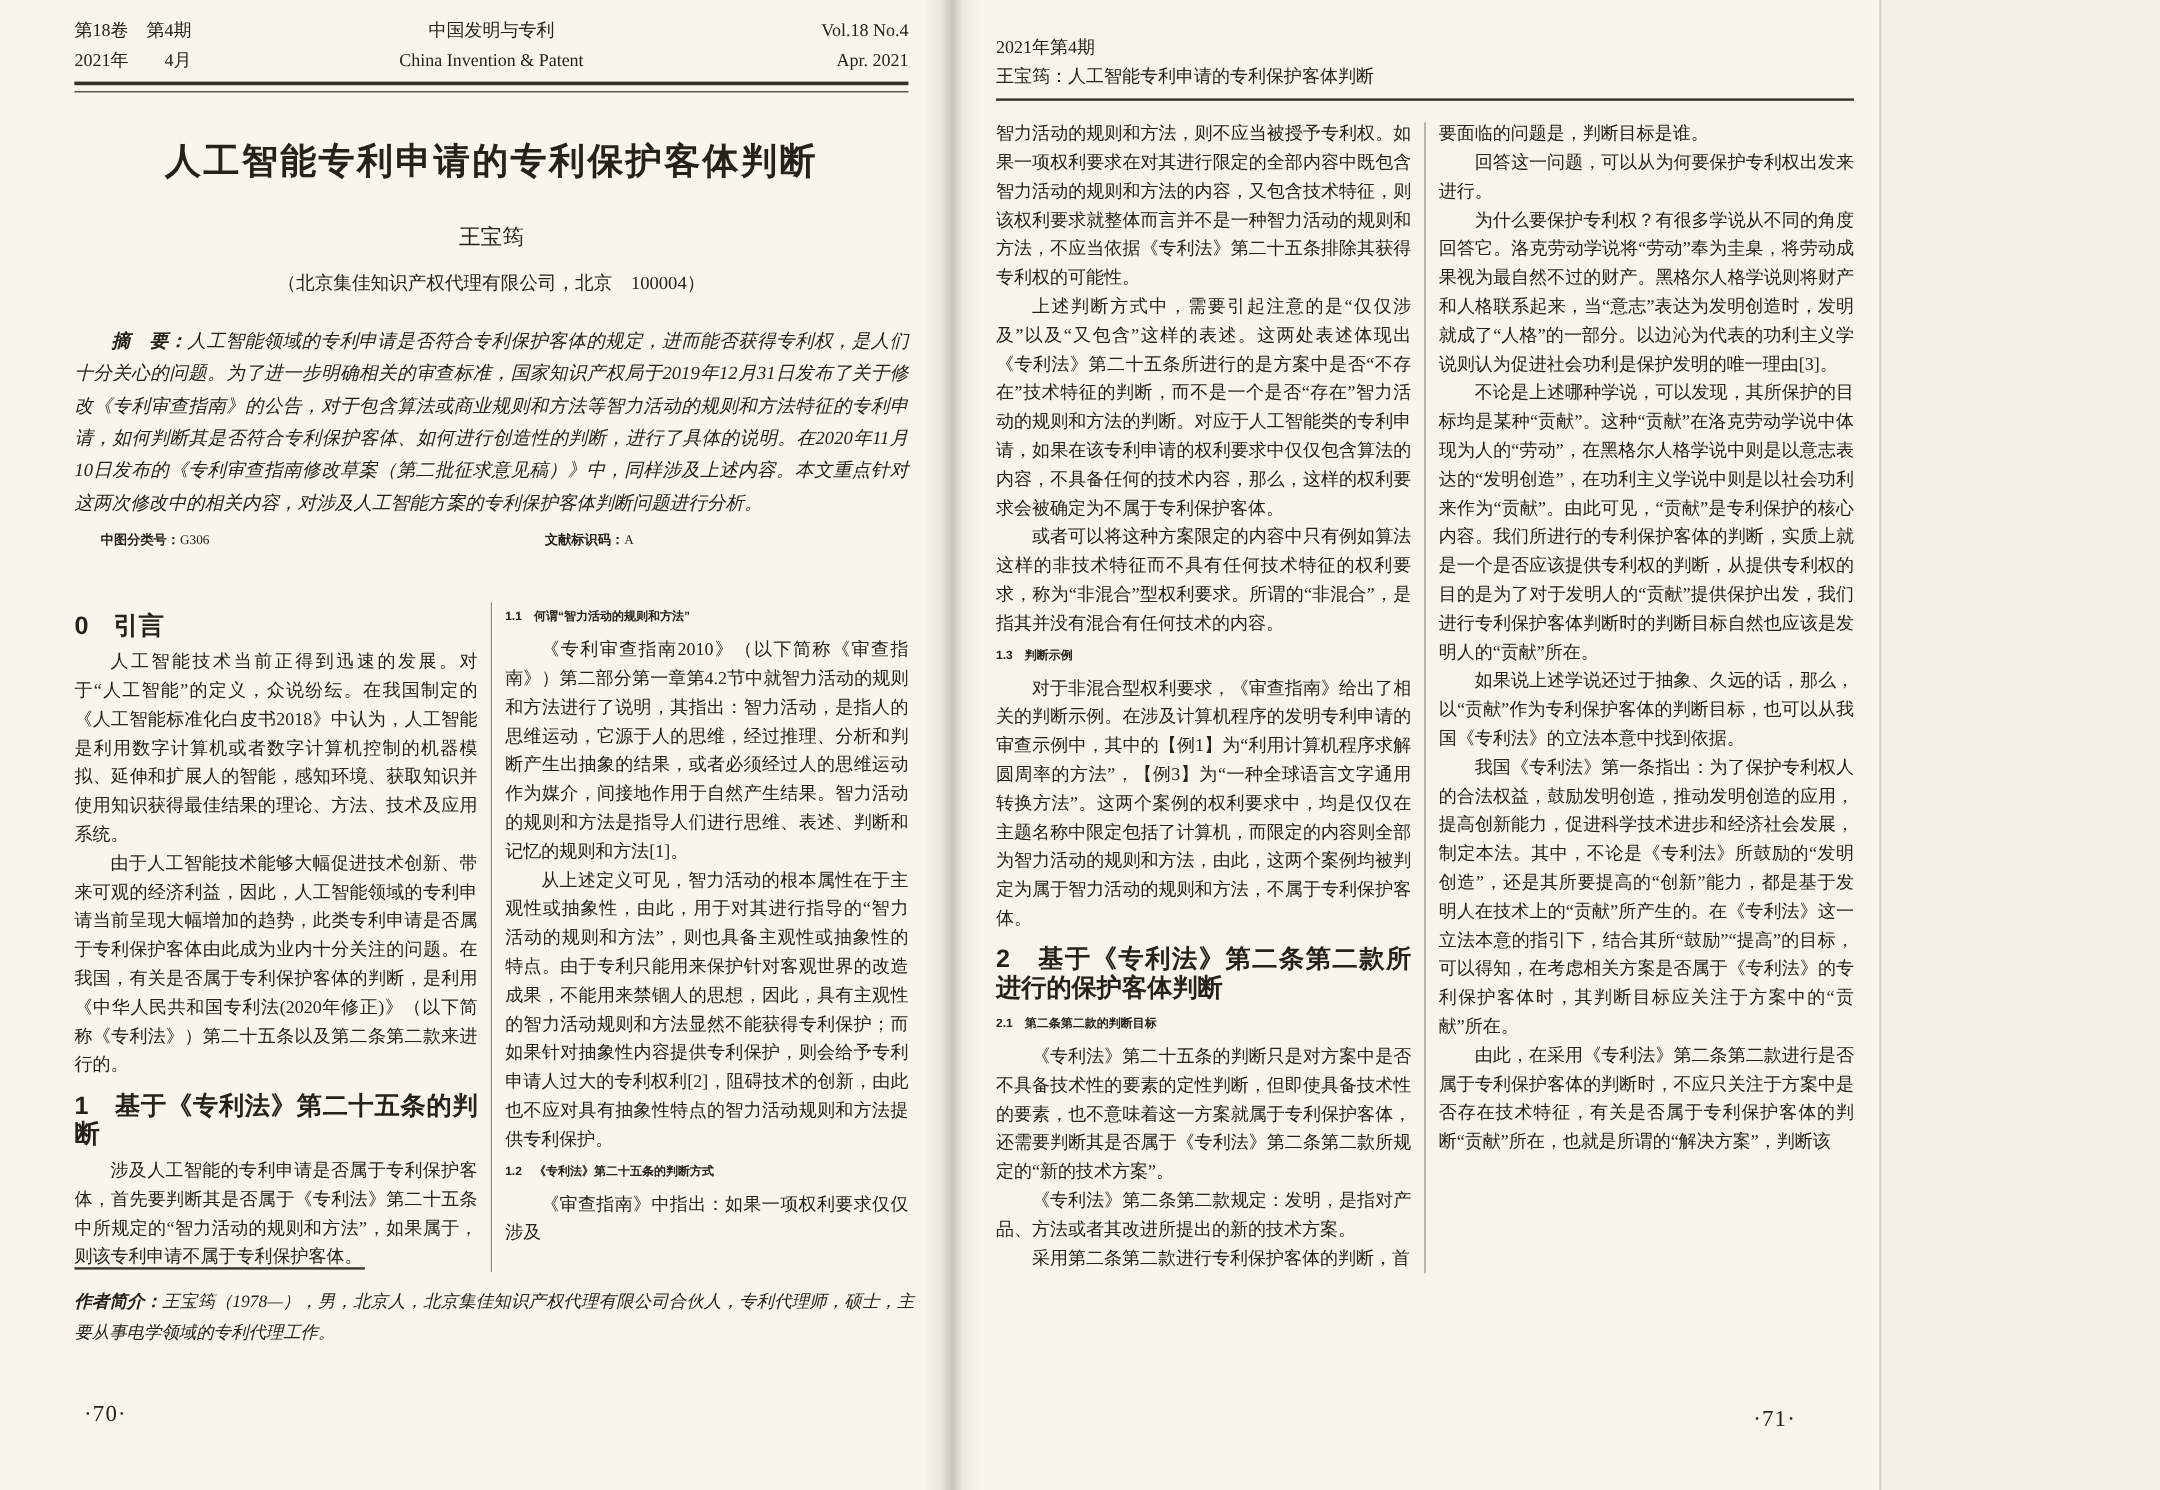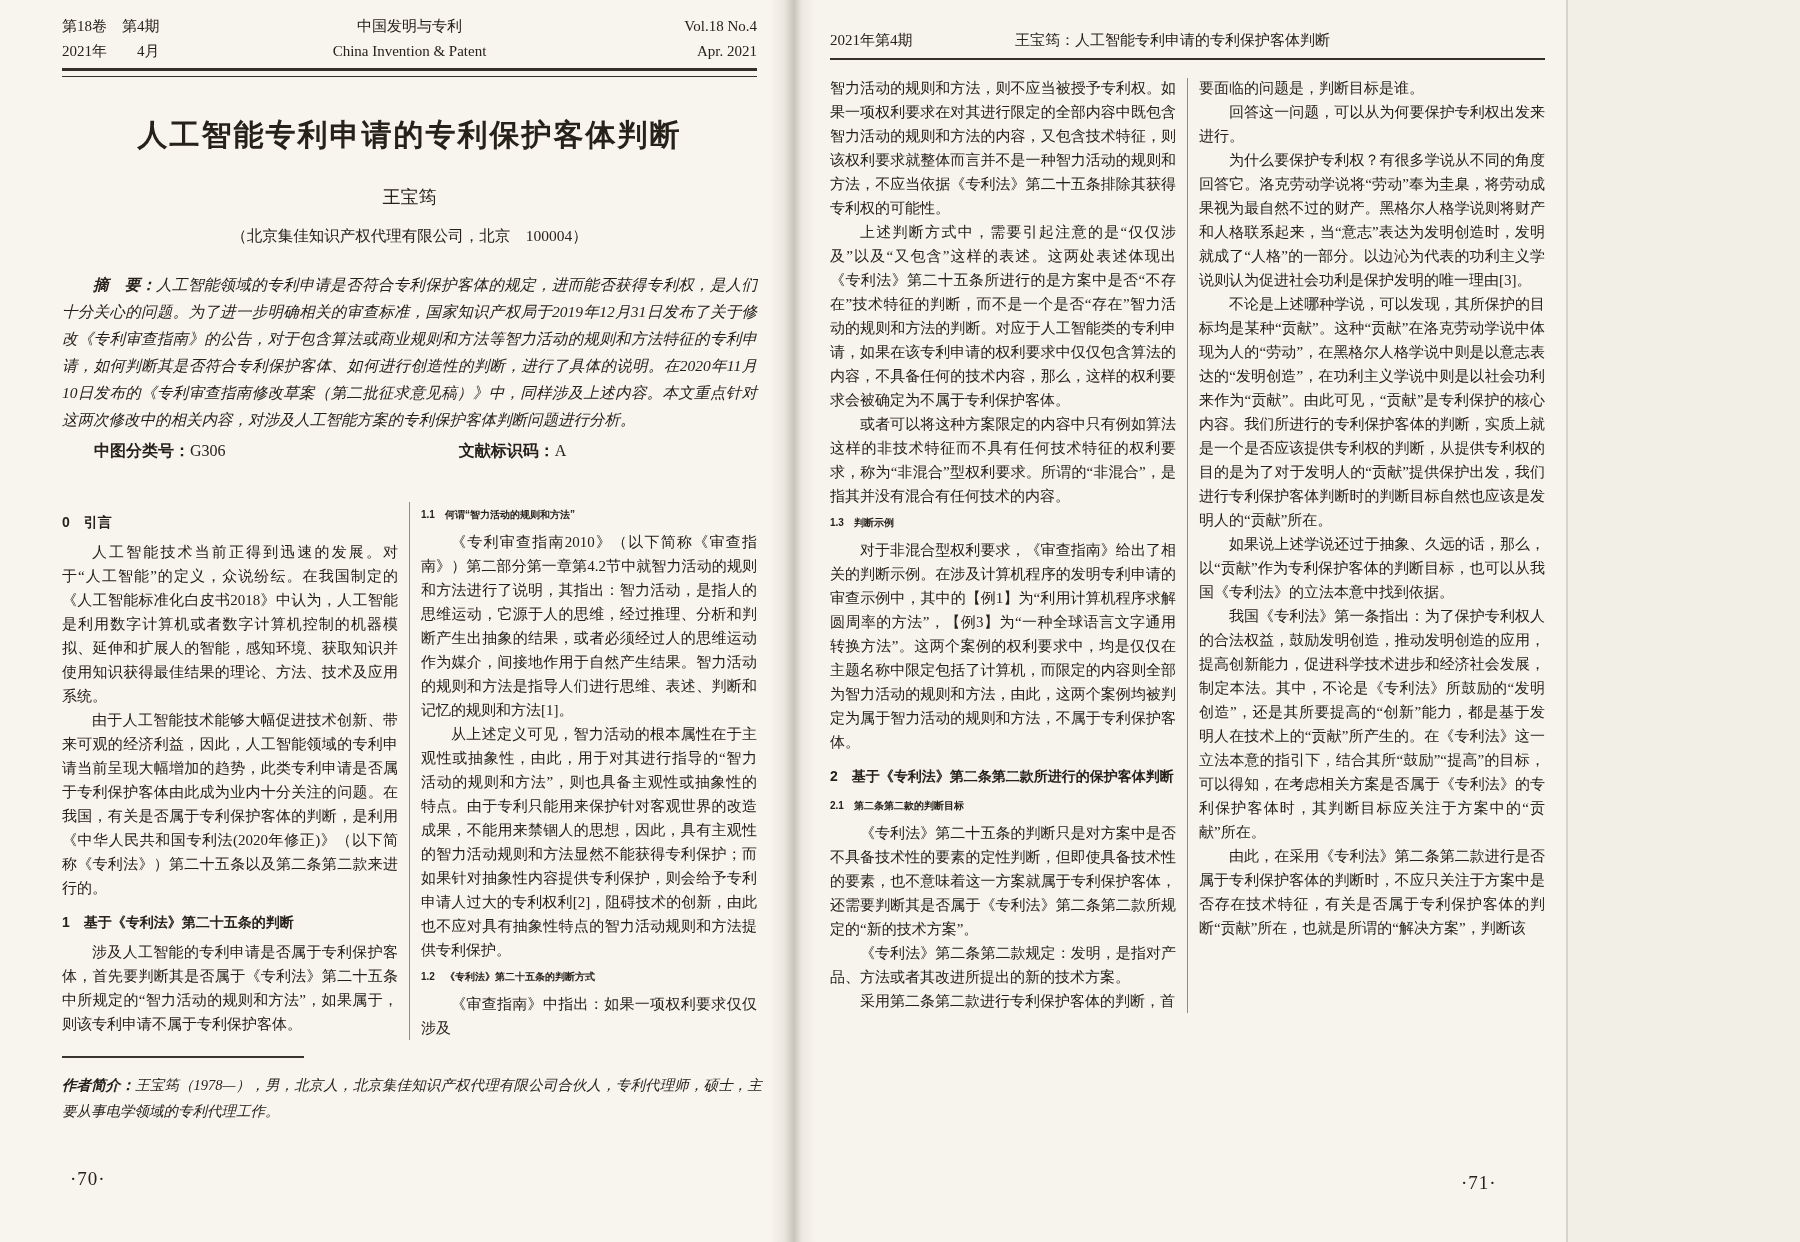--- a/index.html
+++ b/index.html
@@ -34,46 +34,46 @@
   .article-title { margin:34px 0 0 0; text-align:center; font-size:30px; font-weight:bold;
     letter-spacing:2px; line-height:48px; }
   .author-line { margin-top:26px; text-align:center; font-size:18px; }
   .affil-line { margin-top:17px; text-align:center; font-size:15.5px; }
 
   .abstract { margin:24px 0 0 0; font-size:15.5px; line-height:27px; text-align:justify;
     text-indent:2em; font-style:italic; }
   .abstract .lbl { font-weight:bold; }
   .kw-line { margin:2px 0 0 0; font-size:15.5px; line-height:27px; font-style:italic; padding-left:2em; }
   .kw-line .lbl { font-weight:bold; font-style:normal; font-family:"Liberation Sans","DejaVu Sans",sans-serif; }
-  .meta-row { margin-top:4px; display:flex; font-size:16px; line-height:27px; padding-left:2em; }
+  .meta-row { margin-top:4px; display:flex; font-size:11px; line-height:27px; padding-left:2em; }
   .meta-row .lbl { font-weight:bold; font-family:"Liberation Sans","DejaVu Sans",sans-serif; }
   .meta-a { width:55%; }
 
   .two-col { display:flex; align-items:stretch; }
   .pl-body { margin-top:36px; }
   .col { width:336px; font-size:15px; line-height:24px; text-align:justify; }
   .col-divider { width:1px; background:#8f8c84; margin:2px 11px 0 11px; }
   .body-p { margin:0; text-indent:2em; }
   .body-p.cont { text-indent:0; }
-  .sec-h { margin:10px 0 6px 0; font-weight:bold; font-size:14px; line-height:24px;
+  .sec-h { margin:10px 0 6px 0; font-weight:bold; font-size:21px; line-height:24px;
     font-family:"Liberation Sans","DejaVu Sans",sans-serif; text-indent:0; }
   .sub-h { margin:3px 0 3px 0; font-weight:bold; font-size:10px; line-height:24px;
     font-family:"Liberation Sans","DejaVu Sans",sans-serif; text-indent:0; }
 
   .footnote-block { position:absolute; left:62px; top:1056px; width:700px; }
   .footnote-rule { width:242px; border-top:2px solid #3a362f; }
   .footnote { margin:14px 0 0 0; font-size:14.5px; line-height:26px; font-style:italic; text-align:justify; }
   .footnote .lbl { font-weight:bold; }
   .pageno { position:absolute; font-size:19px; letter-spacing:1px; }
   .pageno-left { left:70px; top:1168px; }
   .pageno-right { left:668px; top:1172px; }
 
   
   .pr-inner { position:absolute; left:37px; top:28px; width:715px; }
-  .pr-header { display:flex; align-items:baseline; font-size:15px; line-height:24px; }
+  .pr-header { display:flex; align-items:baseline; font-size:15px; line-height:24px;flex-direction:column; }
   .pr-issue { width:185px; }
   .pr-title { flex:1; text-align:left; }
   .pr-spacer { width:120px; }
   .pr-rule { margin-top:6px; border-top:2px solid #35312a; }
   .pr-body { margin-top:16px; }
   .pr-body .col { width:346px; }
 </style>
 </head>
 <body>
 

